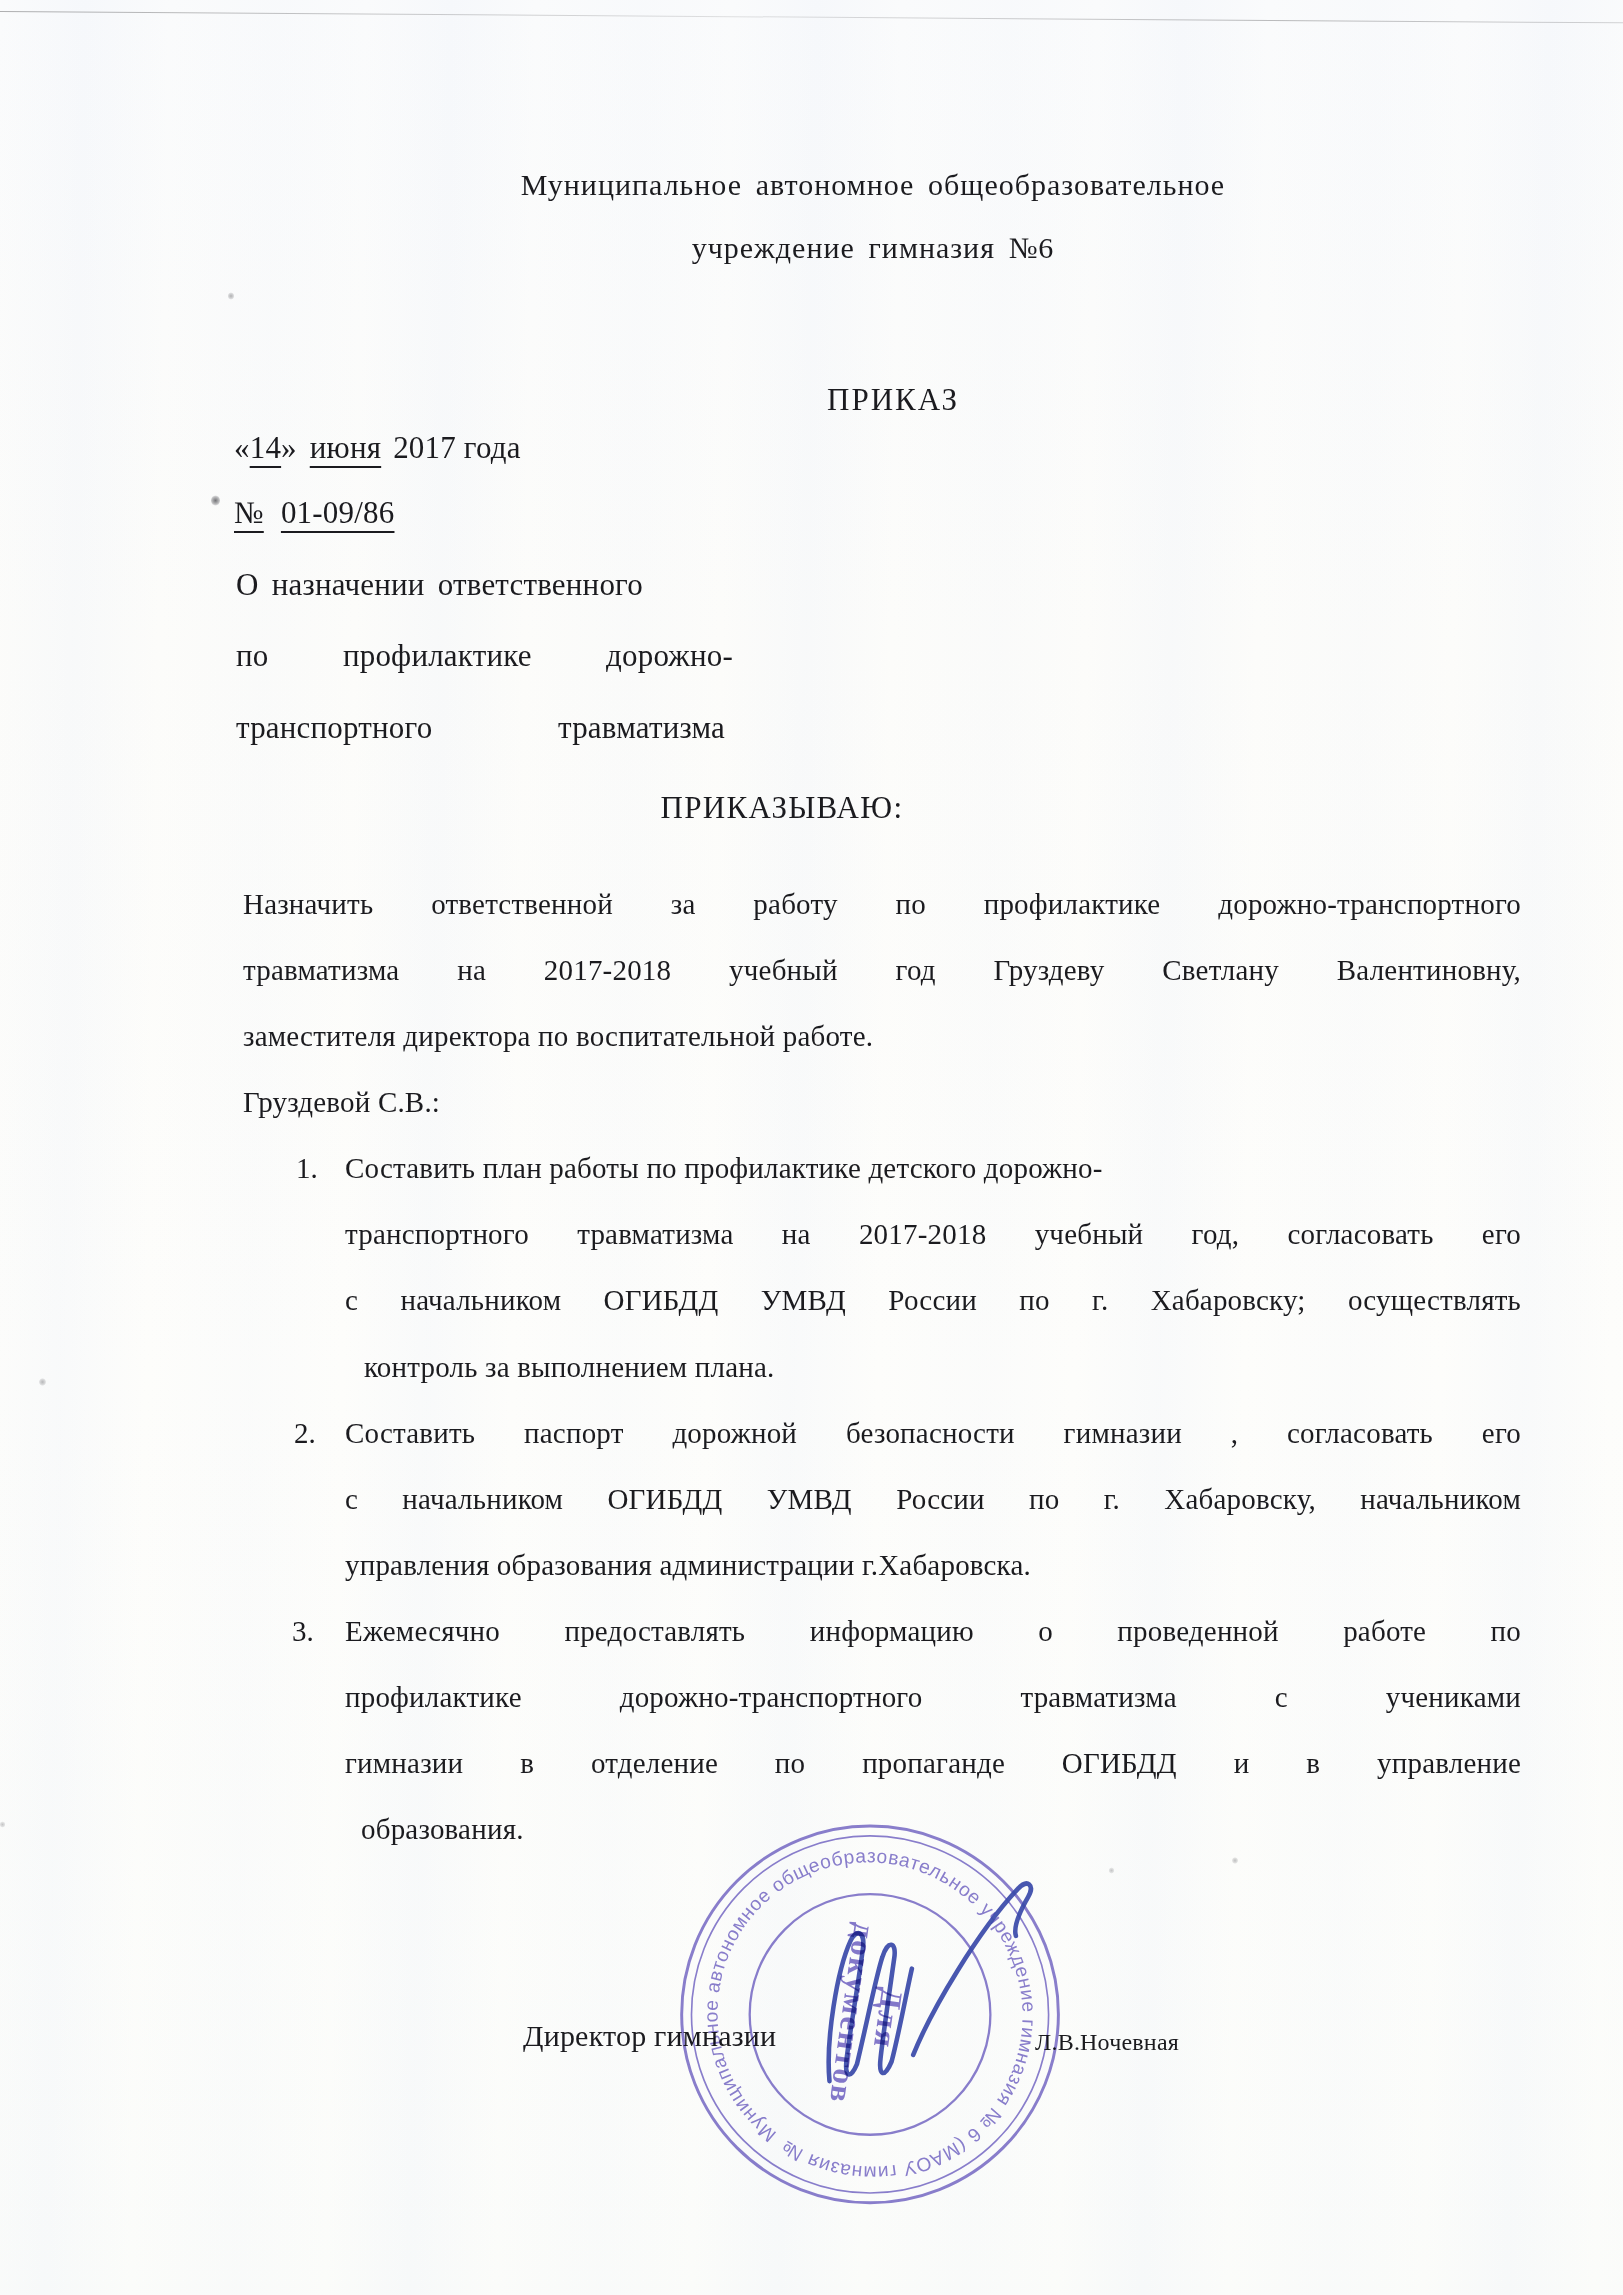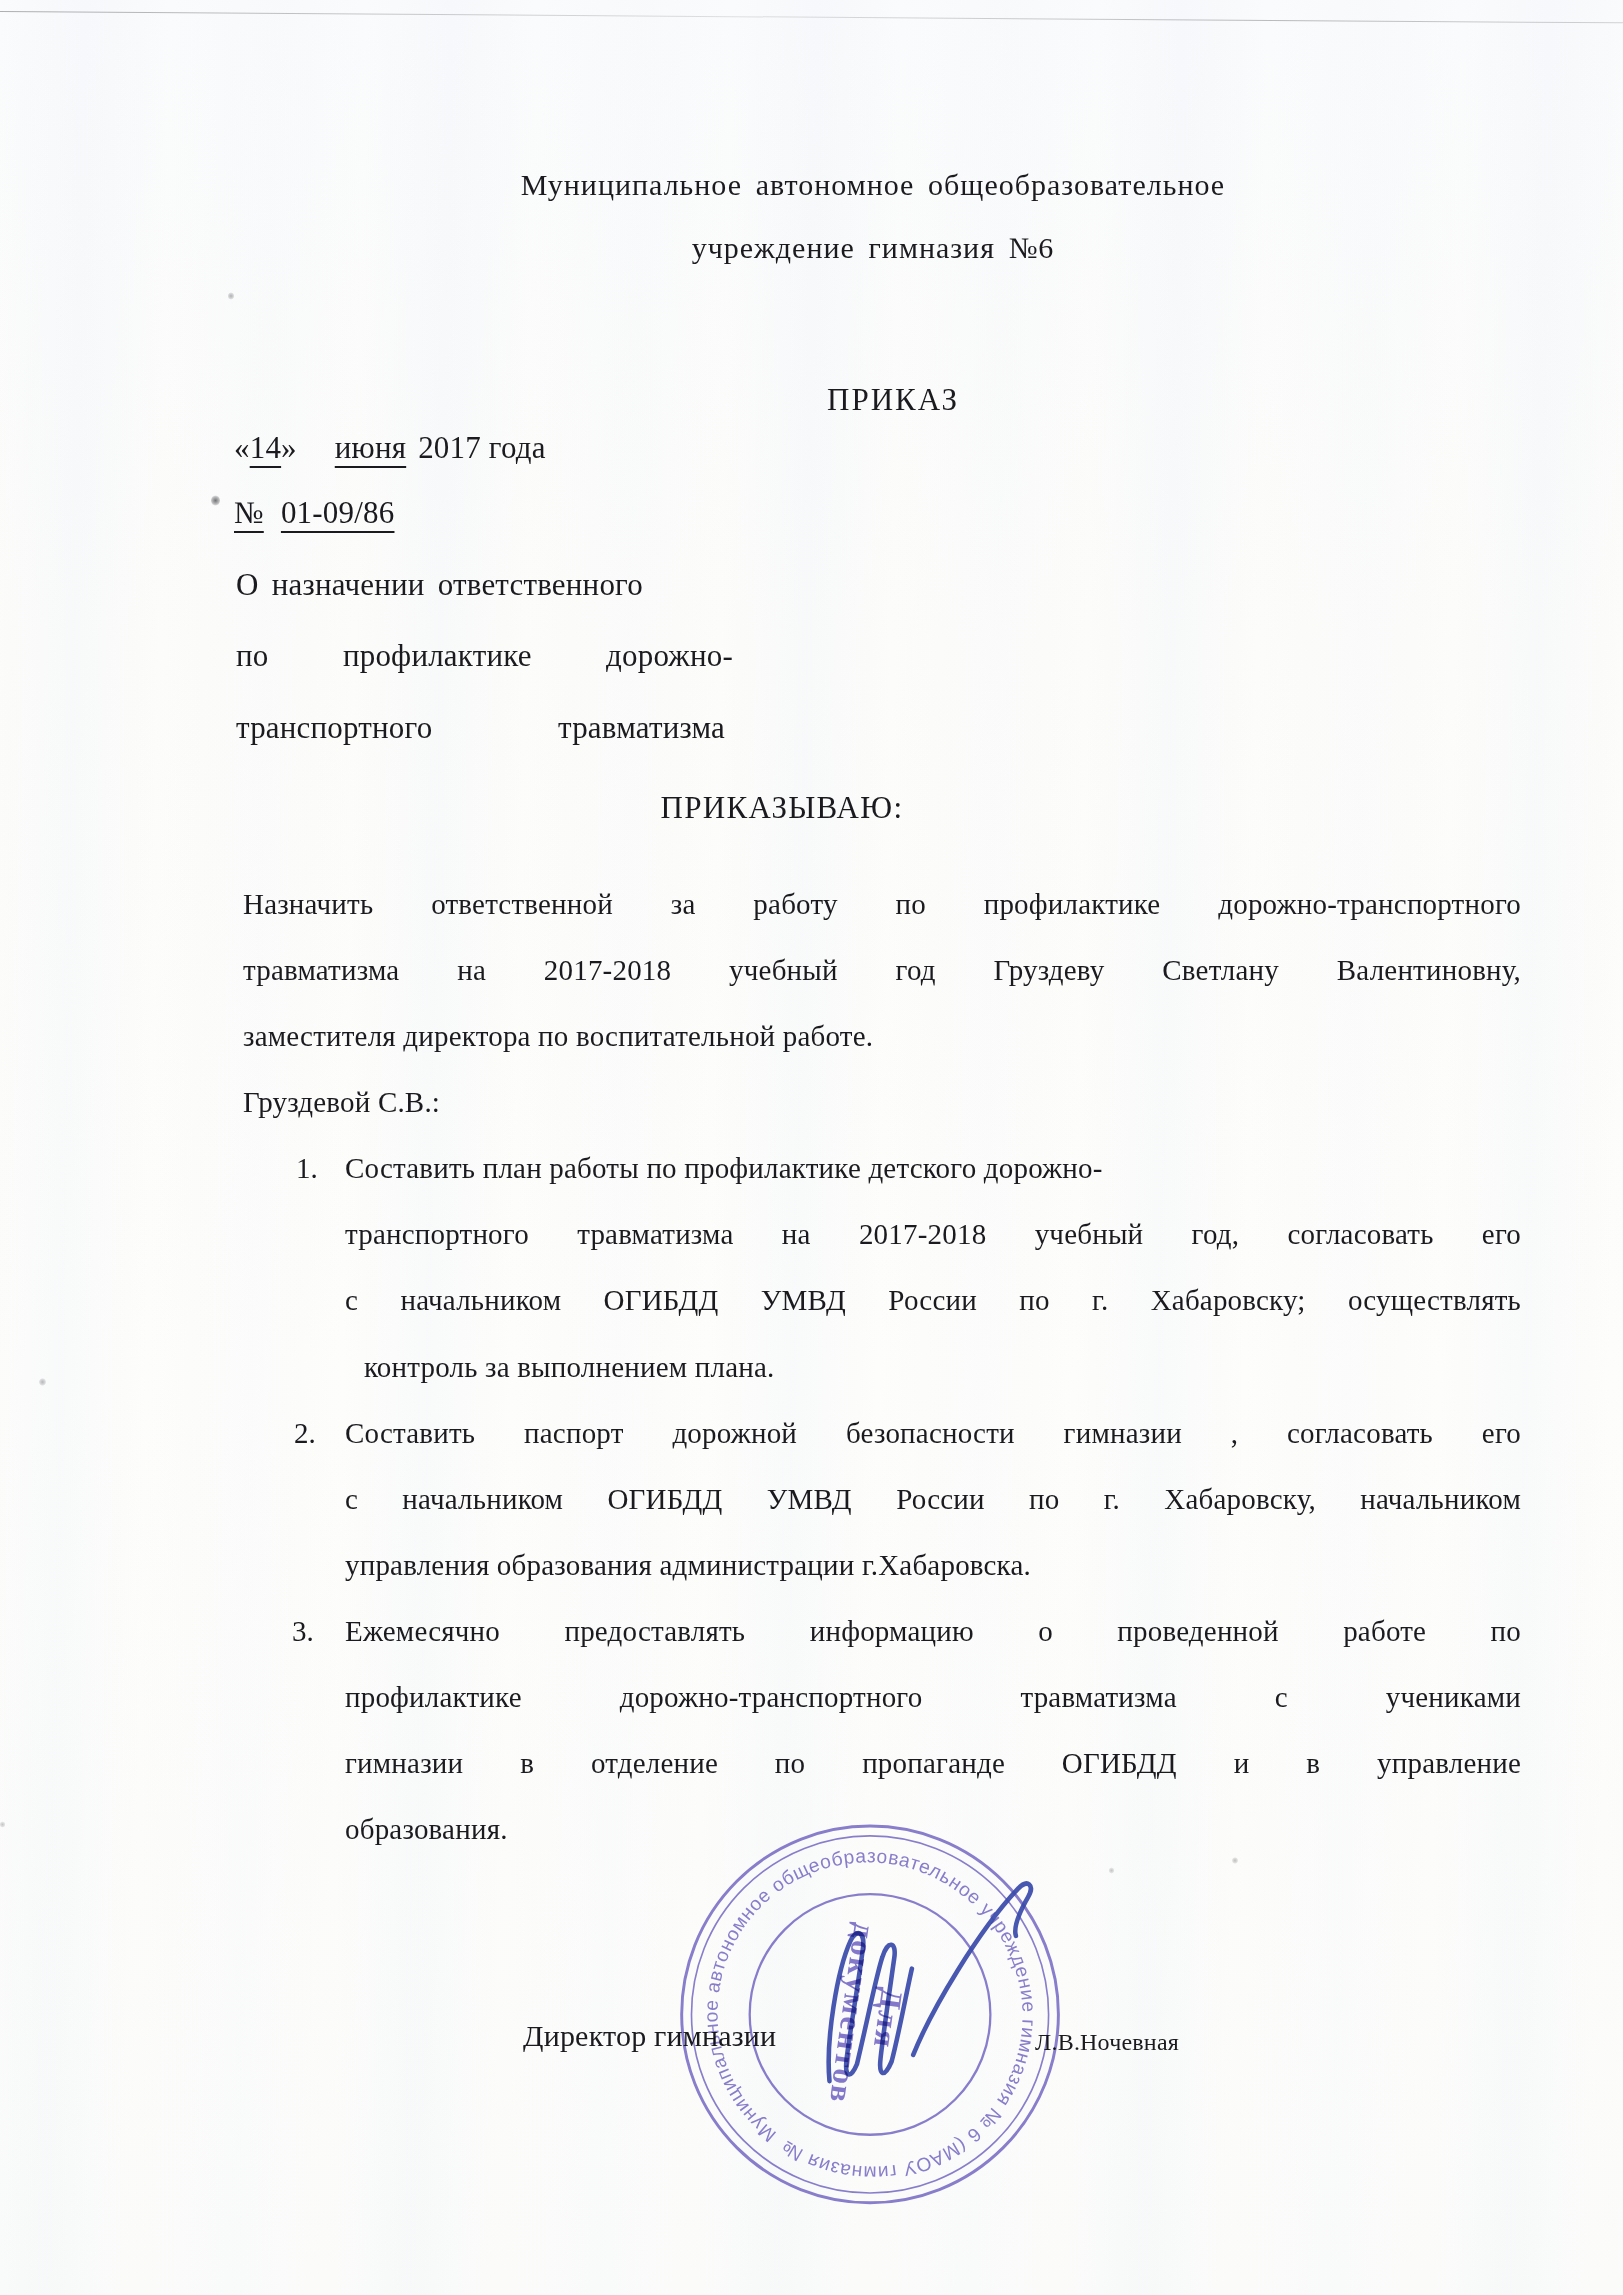--- a/index.html
+++ b/index.html
@@ -72,21 +72,21 @@
 
   <div class="scan-line"></div>
 
   <div class="tl org ctr" style="left:873px;top:167px;">Муниципальное автономное общеобразовательное</div>
   <div class="tl org ctr" style="left:873px;top:230px;">учреждение гимназия №6</div>
 
   <div class="tl cap ctr" style="left:893px;top:382px;">ПРИКАЗ</div>
 
   <div class="tl" style="left:234px;top:430px;font-size:31px;">
     <span>«</span><span class="u">14</span><span>»</span>
-    <span class="u" style="margin-left:30px;">июня</span>
+    <span class="u" style="margin-left:5px;">июня</span>
     <span style="margin-left:4px;">2017 года</span>
   </div>
 
   <div class="tl" style="left:234px;top:495px;font-size:31px;">
     <span class="u">№</span>
     <span class="u" style="margin-left:9.2px;">01-09/86</span>
   </div>
 
   <div class="tl" style="left:236px;top:567px;font-size:31px;word-spacing:5.2px;">О назначении ответственного</div>
   <div class="tl just" style="left:236px;top:638px;width:497px;font-size:31px;">по профилактике дорожно-</div>
@@ -107,21 +107,21 @@
 
   <div class="num-mark" style="left:294px;top:1416px;">2.</div>
   <div class="tl just" style="left:345px;top:1416px;width:1176px;">Составить паспорт дорожной безопасности гимназии , согласовать его</div>
   <div class="tl just" style="left:345px;top:1482px;width:1176px;">с начальником ОГИБДД УМВД России по г. Хабаровску, начальником</div>
   <div class="tl" style="left:345px;top:1548px;">управления образования администрации г.Хабаровска.</div>
 
   <div class="num-mark" style="left:292px;top:1614px;">3.</div>
   <div class="tl just" style="left:345px;top:1614px;width:1176px;">Ежемесячно предоставлять информацию о проведенной работе по</div>
   <div class="tl just" style="left:345px;top:1680px;width:1176px;">профилактике дорожно-транспортного травматизма с учениками</div>
   <div class="tl just" style="left:345px;top:1746px;width:1176px;">гимназии в отделение по пропаганде ОГИБДД и в управление</div>
-  <div class="tl" style="left:345px;top:1812px;">образования.</div>
+  <div class="tl" style="left:361px;top:1812px;">образования.</div>
 
   <div class="tl" style="left:523px;top:2018px;font-size:30px;">Директор гимназии</div>
   <div class="tl" style="left:1035px;top:2018px;font-size:24px;margin-top:7px;">Л.В.Ночевная</div>
 
   <svg class="stamp-svg" width="1623" height="2295" viewBox="0 0 2481 3509">
     <g fill="none" stroke="#7b6ec9" opacity="0.88">
       <circle cx="1330" cy="3080" r="288" stroke-width="4.5"></circle>
       <circle cx="1330" cy="3080" r="273" stroke-width="2.5"></circle>
       <circle cx="1330" cy="3080" r="184" stroke-width="3.5"></circle>
       <path id="rimPath" d="M 1188.4,3261.2 A 230,230 0 1 1 1471.6,2898.8 A 230,230 0 1 1 1188.4,3261.2" fill="none" stroke="none"></path>

